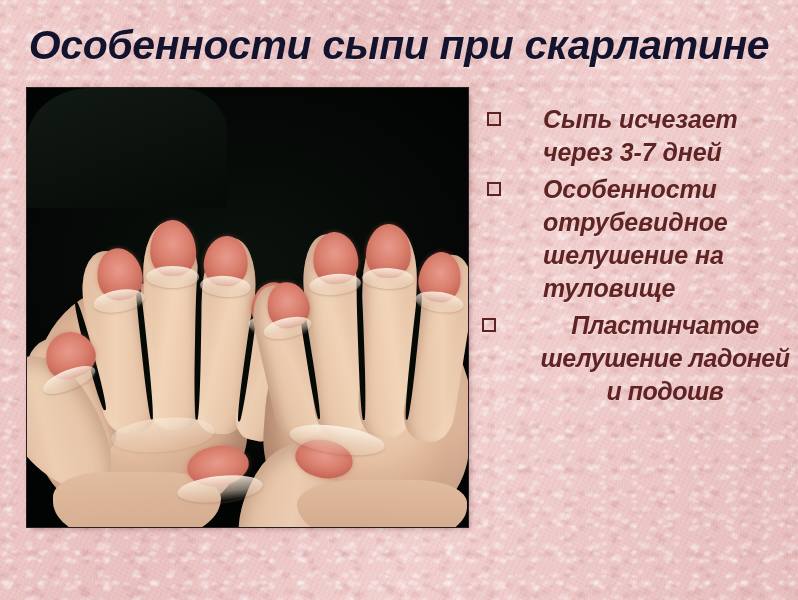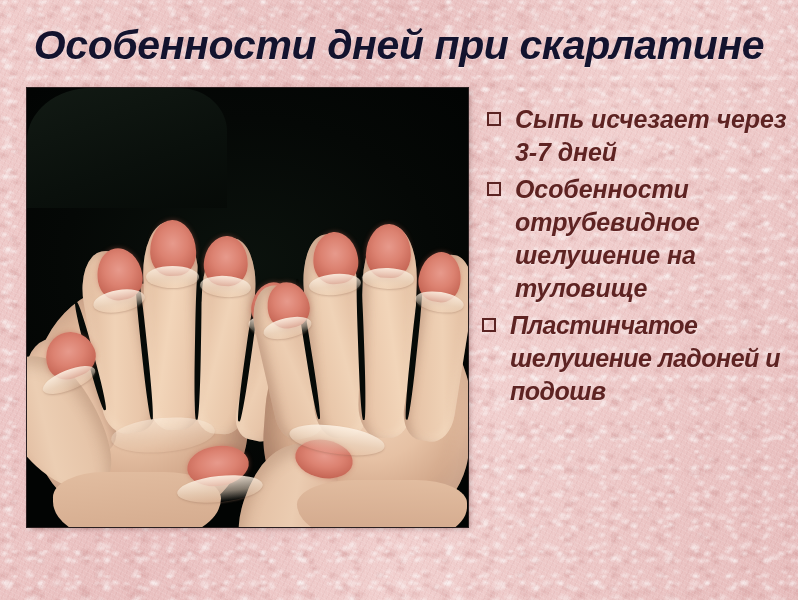--- a/index.html
+++ b/index.html
@@ -194,20 +194,21 @@
   #bullets {
     position: absolute;
     left: 487px;
     top: 103px;
     width: 305px;
   }
   .bullet-item {
     display: flex;
     align-items: flex-start;
     margin-bottom: 4px;
+    gap: 28px;
   }
   .bullet-marker {
     flex: 0 0 auto;
     width: 19px;
     height: 19px;
     margin-top: 9px;
     margin-right: 9px;
     position: relative;
   }
   .bullet-marker .sq {
@@ -229,30 +230,30 @@
     font-size: 25px;
     line-height: 33px;
     font-weight: 700;
     font-style: italic;
     color: #5e2322;
     font-family: "Liberation Sans", sans-serif;
     letter-spacing: -0.1px;
     text-shadow: 0 1px 0 rgba(255,255,255,.22);
   }
   .bullet-item.b3 { margin-left: -5px; }
-  .bullet-item.b3 .bullet-text { letter-spacing: -0.5px; }
+  .bullet-item.b3 .bullet-text { letter-spacing: -0.5px; text-align: center; }
 </style>
 </head>
 <body>
 
 <div id="slide">
 
   <div id="slide-bg"></div>
 
-  <div id="title">Особенности дней при скарлатине</div>
+  <div id="title">Особенности сыпи при скарлатине</div>
 
   <div id="photo-frame">
     <div class="photo-layer backdrop"></div>
 
     <div class="skin lh-palm"></div>
     <div class="skin lf lf1"></div>
     <div class="skin lf lf2"></div>
     <div class="skin lf lf3"></div>
     <div class="skin lf lf4"></div>
     <div class="skin lf lf5"></div>

